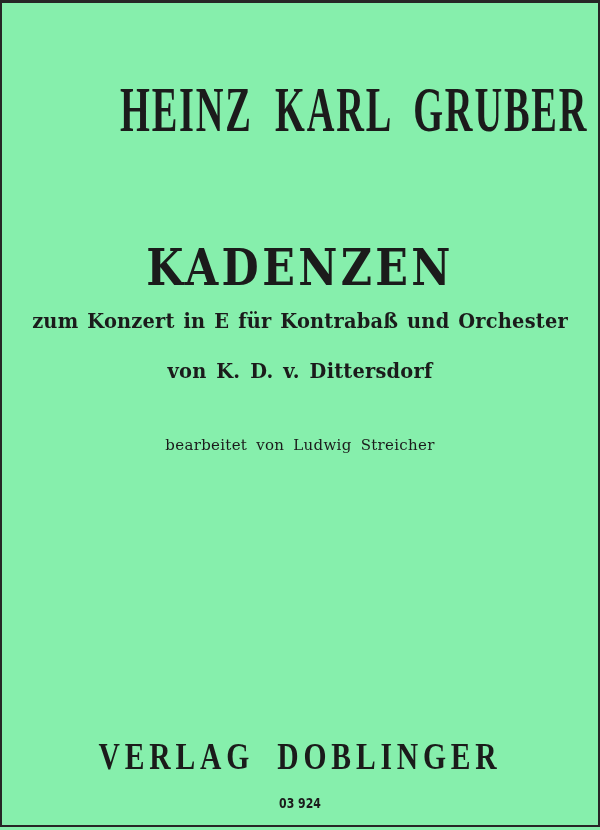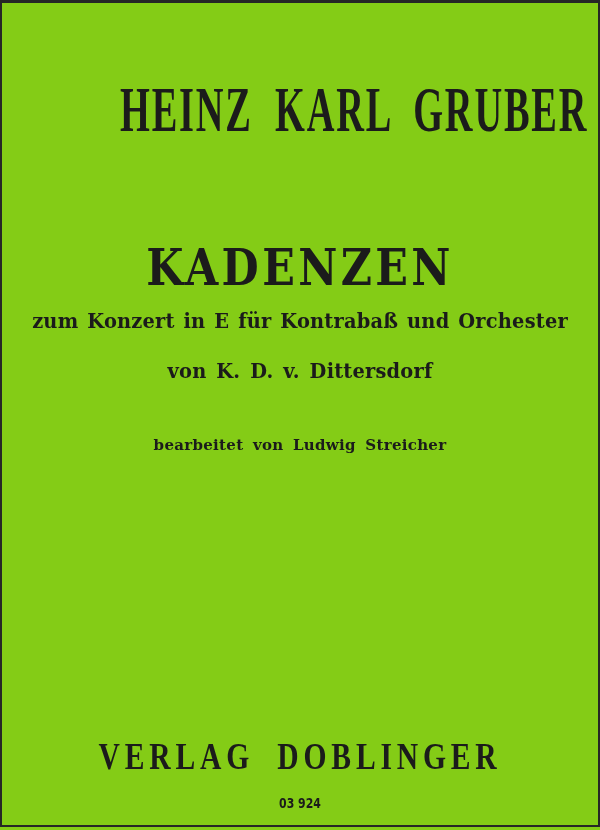--- a/index.html
+++ b/index.html
@@ -4,21 +4,21 @@
 <style>
   html, body {
     margin: 0;
     padding: 0;
     background: #ffffff;
   }
   .sheet {
     position: relative;
     width: 600px;
     height: 830px;
-    background: #84cc16;
+    background: #86efac;
     overflow: hidden;
     font-family: "Liberation Serif", serif;
     color: #1b1b1b;
   }
   
   .edge { position: absolute; background: #262626; }
   .edge-top    { top: 0; left: 0; width: 600px; height: 3px; }
   .edge-left   { top: 0; left: 0; width: 2px; height: 827px; }
   .edge-right  { top: 0; right: 0; width: 2px; height: 827px; }
   .edge-bottom { left: 0; bottom: 3px; width: 600px; height: 2px; }
@@ -70,21 +70,21 @@
     font-size: 20px;
     line-height: 1.3;
     letter-spacing: 0.2px;
     word-spacing: 3px;
     transform: scaleX(0.97);
     transform-origin: 50% 50%;
   }
   .arranger {
     top: 436px;
     font-family: "DejaVu Serif", serif;
-    font-weight: 700;
+    font-weight: 400;
     font-size: 15px;
     line-height: 1.3;
     letter-spacing: 0.3px;
     word-spacing: 4px;
   }
   .publisher {
     top: 738px;
     font-family: "Liberation Serif", serif;
     font-weight: 700;
     font-size: 37px;

